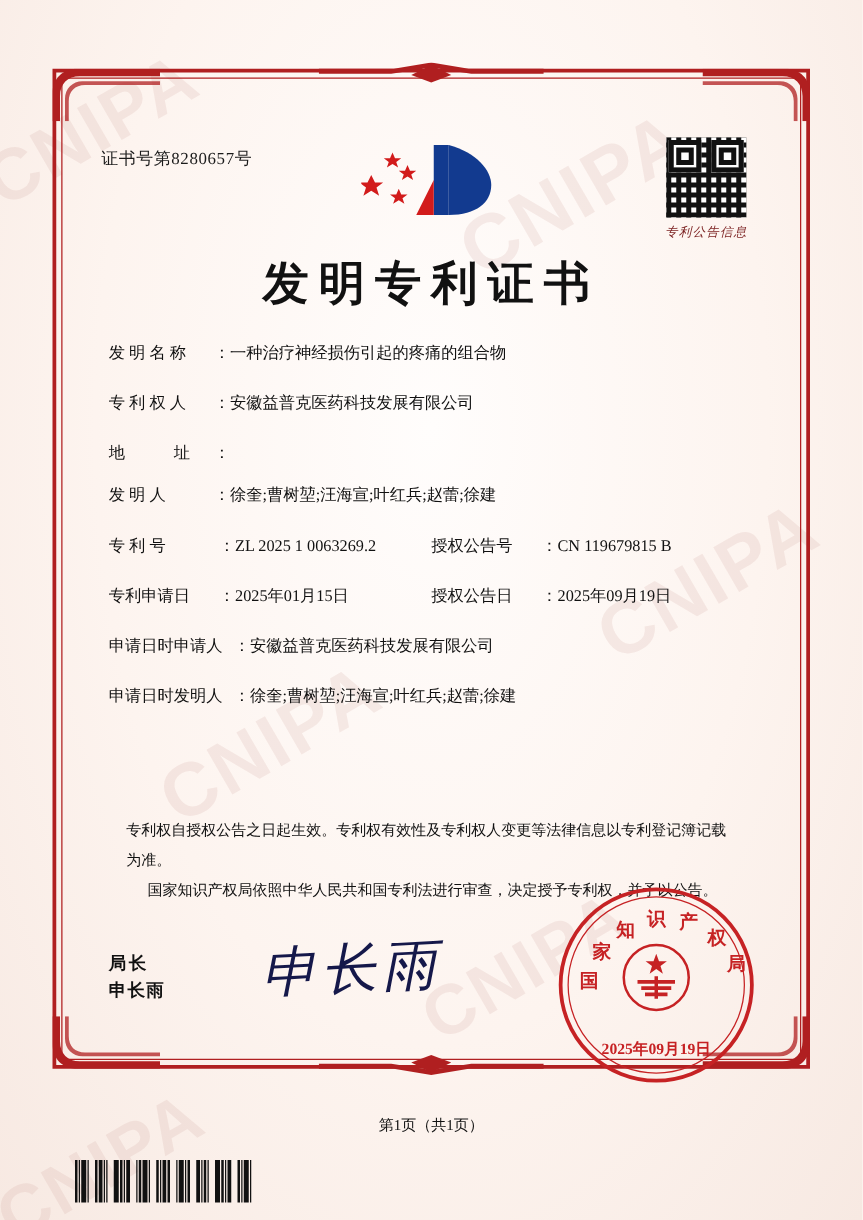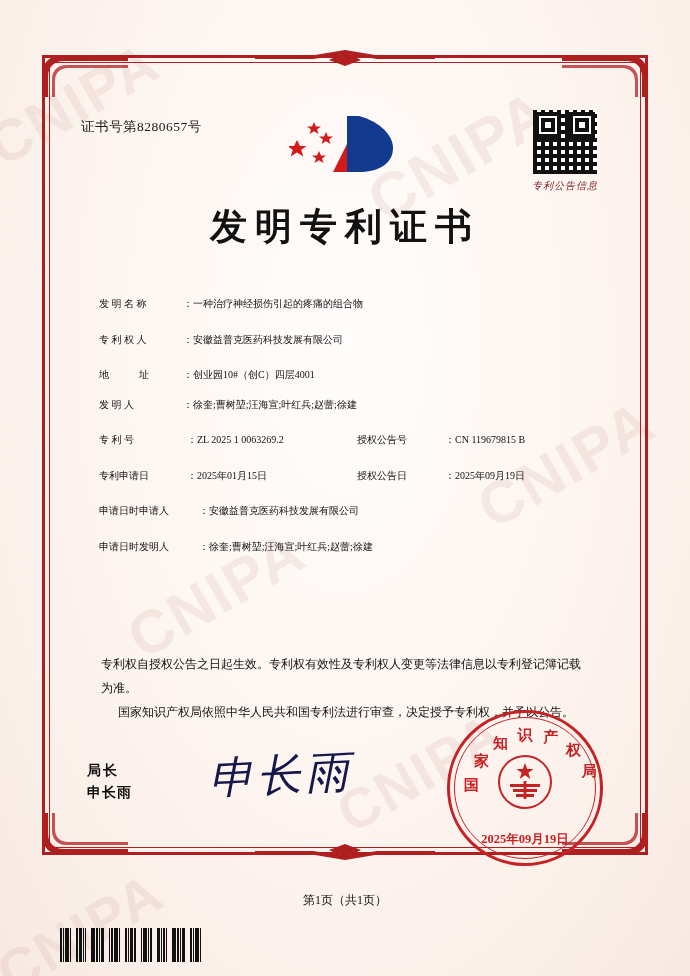--- a/index.html
+++ b/index.html
@@ -156,26 +156,25 @@
     text-align: center;
     font-size: 37px;
     font-weight: bold;
     letter-spacing: 8px;
     color: #111;
     font-family: "DejaVu Serif", "Liberation Serif", serif;
   }
 
   .fields {
     position: absolute;
-    left: 50px;
+    left: 38px;
     top: 210px;
     width: 516px;
-    font-size: 10px;
+    font-size: 13px;
     color: #111;
-    margin-top: 24px;
   }
   .row {
     display: flex;
     align-items: flex-start;
     margin-bottom: 20px;
     line-height: 1.55;
   }
   .row.tight { margin-bottom: 14px; }
   .lbl {
     flex: 0 0 84px;
@@ -404,21 +403,20 @@
       <div class="row">
         <div class="lbl">专 利 权 人</div>
         <div class="sep">：</div>
         <div class="val">安徽益普克医药科技发展有限公司</div>
       </div>
 
       <div class="row tight">
         <div class="lbl">地　　　址</div>
         <div class="sep">：</div>
         <div class="val">
-          <div>创业园10#（创C）四层4001</div>
         </div>
       </div>
 
       <div class="row">
         <div class="lbl">发 明 人</div>
         <div class="sep">：</div>
         <div class="val">徐奎;曹树堃;汪海宣;叶红兵;赵蕾;徐建</div>
       </div>
 
       <div class="row">

